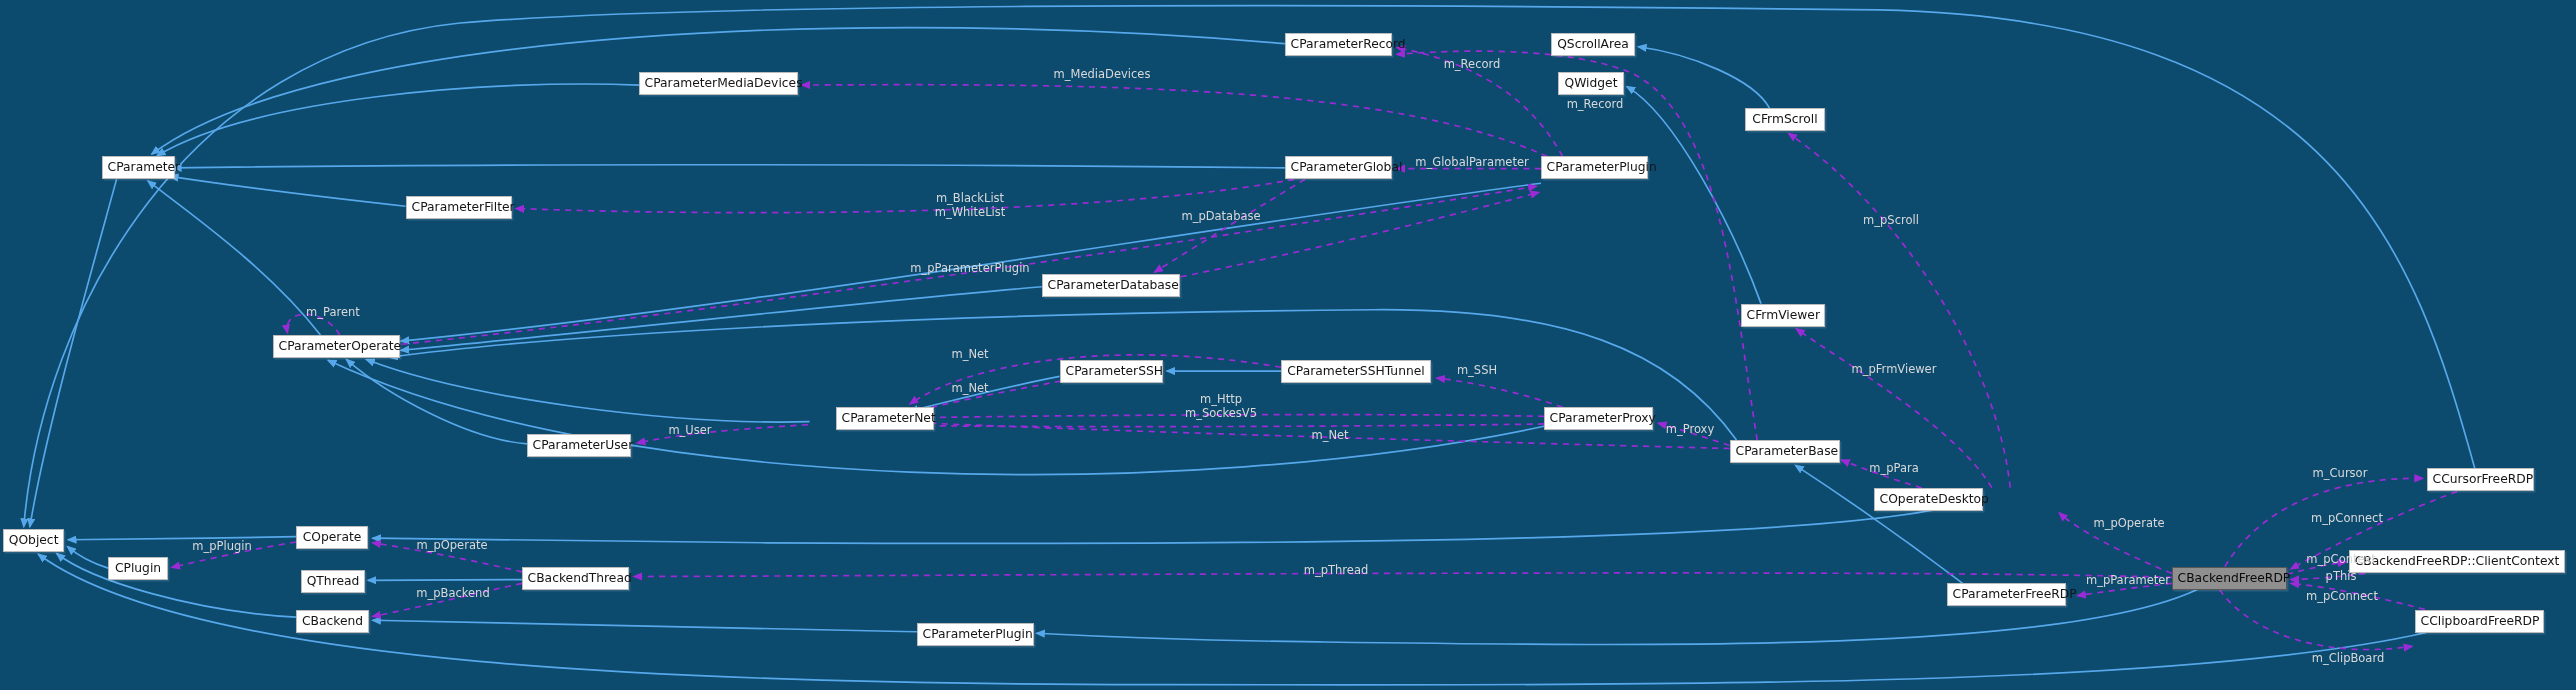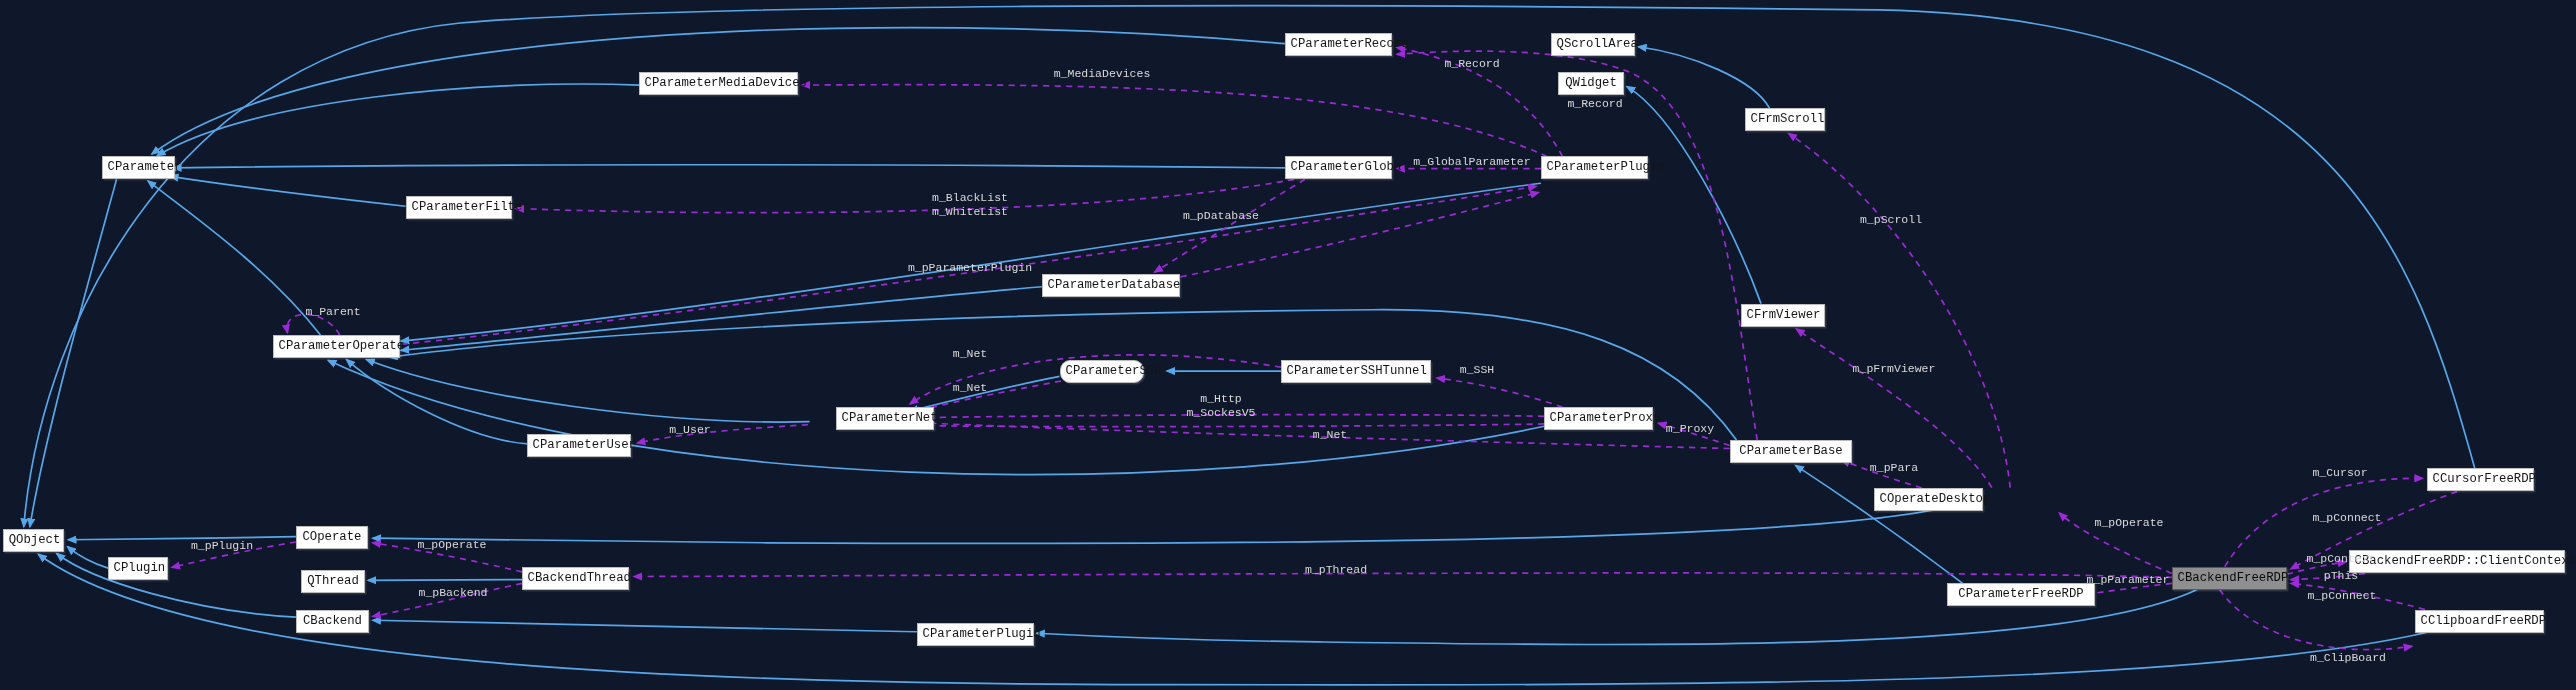--- a/index.html
+++ b/index.html
@@ -1,17 +1,17 @@
 <!DOCTYPE html>
 <html style="font-size:12.3px"><head>
 <meta charset="utf-8">
 <style>
   html,body{margin:0;padding:0;background:#000;}
   body{width:2576px;height:690px;overflow:hidden;font-family:"DejaVu Sans","Liberation Sans",sans-serif;}
-  #canvas{position:relative;width:2576px;height:690px;background:#0f172a;font-family:Liberation Mono, monospace;}
+  #canvas{position:relative;width:2576px;height:690px;background:#0c4a6e;}
   #edges-svg{position:absolute;left:0;top:0;width:2576px;height:690px;}
   .node{
     position:absolute;height:23px;box-sizing:border-box;
     background:#fff;border:1.5px solid #bcbcbc;color:#151515;
     font-size:12.3px;line-height:20px;text-align:center;white-space:nowrap;
     padding:0 4.6px;box-shadow:1.5px 1.5px 0 rgba(255,255,255,0.12);
   }
   .node.hl{background:#8f8f8f;border-color:#575757;color:#0a0a0a;}
   .elabel{
     position:absolute;transform:translate(-50%,-50%);
@@ -99,36 +99,36 @@
       <div class="node" style="left: 1558px; top: 72px; width: 66px;">QWidget</div>
       <div class="node" style="left: 639px; top: 72px; width: 159px;">CParameterMediaDevices</div>
       <div class="node" style="left: 1745px; top: 108px; width: 80px;">CFrmScroll</div>
       <div class="node" style="left: 102px; top: 156px; width: 73px;">CParameter</div>
       <div class="node" style="left: 1285px; top: 156px; width: 107px;">CParameterGlobal</div>
       <div class="node" style="left: 1541px; top: 156px; width: 107px;">CParameterPlugin</div>
       <div class="node" style="left: 406px; top: 196px; width: 106px;">CParameterFilter</div>
       <div class="node" style="left: 1042px; top: 274px; width: 138px;">CParameterDatabase</div>
       <div class="node" style="left: 1741px; top: 304px; width: 84px;">CFrmViewer</div>
       <div class="node" style="left: 273px; top: 335px; width: 127px;">CParameterOperate</div>
-      <div class="node" style="left: 1060px; top: 360px; width: 84px; border-radius: 10px;">CParameterSSH</div>
+      <div class="node" style="left: 1060px; top: 360px; width: 103px;">CParameterSSH</div>
       <div class="node" style="left: 1281px; top: 360px; width: 150px;">CParameterSSHTunnel</div>
       <div class="node" style="left: 836px; top: 407px; width: 98px;">CParameterNet</div>
       <div class="node" style="left: 527px; top: 434px; width: 104px;">CParameterUser</div>
       <div class="node" style="left: 1544px; top: 407px; width: 109px;">CParameterProxy</div>
-      <div class="node" style="left: 1730px; top: 440px; width: 122px;">CParameterBase</div>
+      <div class="node" style="left: 1730px; top: 440px; width: 110px;">CParameterBase</div>
       <div class="node" style="left: 1874px; top: 488px; width: 109px;">COperateDesktop</div>
       <div class="node" style="left: 2427px; top: 468px; width: 107px;">CCursorFreeRDP</div>
       <div class="node" style="left: 3.1px; top: 529px; width: 61px;">QObject</div>
       <div class="node" style="left: 296px; top: 526px; width: 72px;">COperate</div>
       <div class="node" style="left: 108px; top: 557px; width: 60px;">CPlugin</div>
       <div class="node" style="left: 301px; top: 570px; width: 64px;">QThread</div>
       <div class="node" style="left: 522px; top: 567px; width: 107px;">CBackendThread</div>
       <div class="node" style="left: 296px; top: 610px; width: 73px;">CBackend</div>
       <div class="node" style="left: 917px; top: 623px; width: 117px;">CParameterPlugin</div>
-      <div class="node" style="left: 1947px; top: 583px; width: 148px;">CParameterFreeRDP</div>
+      <div class="node" style="left: 1947px; top: 583px; width: 119px;">CParameterFreeRDP</div>
       <div class="node hl" style="left: 2172px; top: 567px; width: 115px;">CBackendFreeRDP</div>
       <div class="node" style="left: 2349px; top: 550px; width: 216px;">CBackendFreeRDP::ClientContext</div>
       <div class="node" style="left: 2415px; top: 610px; width: 129px;">CClipboardFreeRDP</div>
     </div>
   <div id="label-layer">
       <div class="elabel" style="left: 327px; top: 312px; padding-left: 12px;">m_Parent</div>
       <div class="elabel" style="left: 1472px; top: 162px;">m_GlobalParameter</div>
       <div class="elabel" style="left: 1472px; top: 64px;">m_Record</div>
       <div class="elabel" style="left: 1595px; top: 104px;">m_Record</div>
       <div class="elabel" style="left: 1102px; top: 74px;">m_MediaDevices</div>

